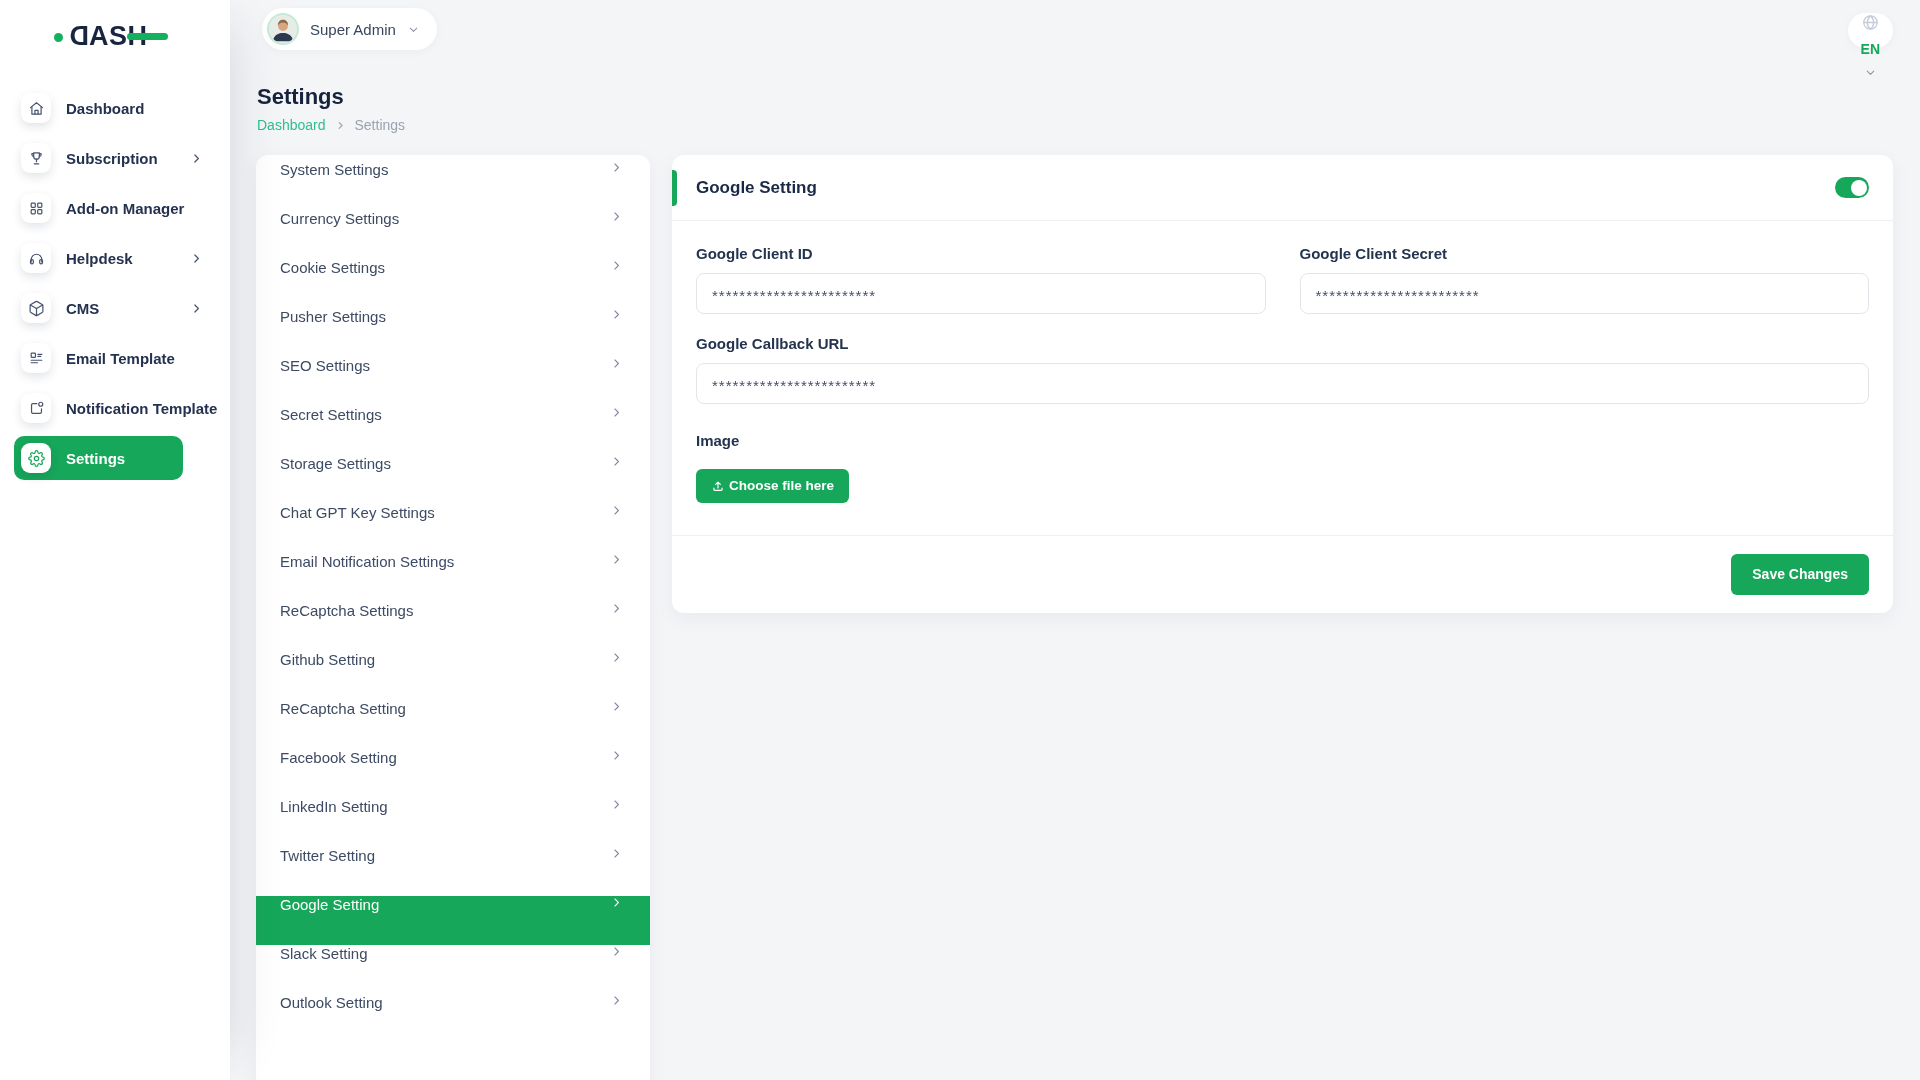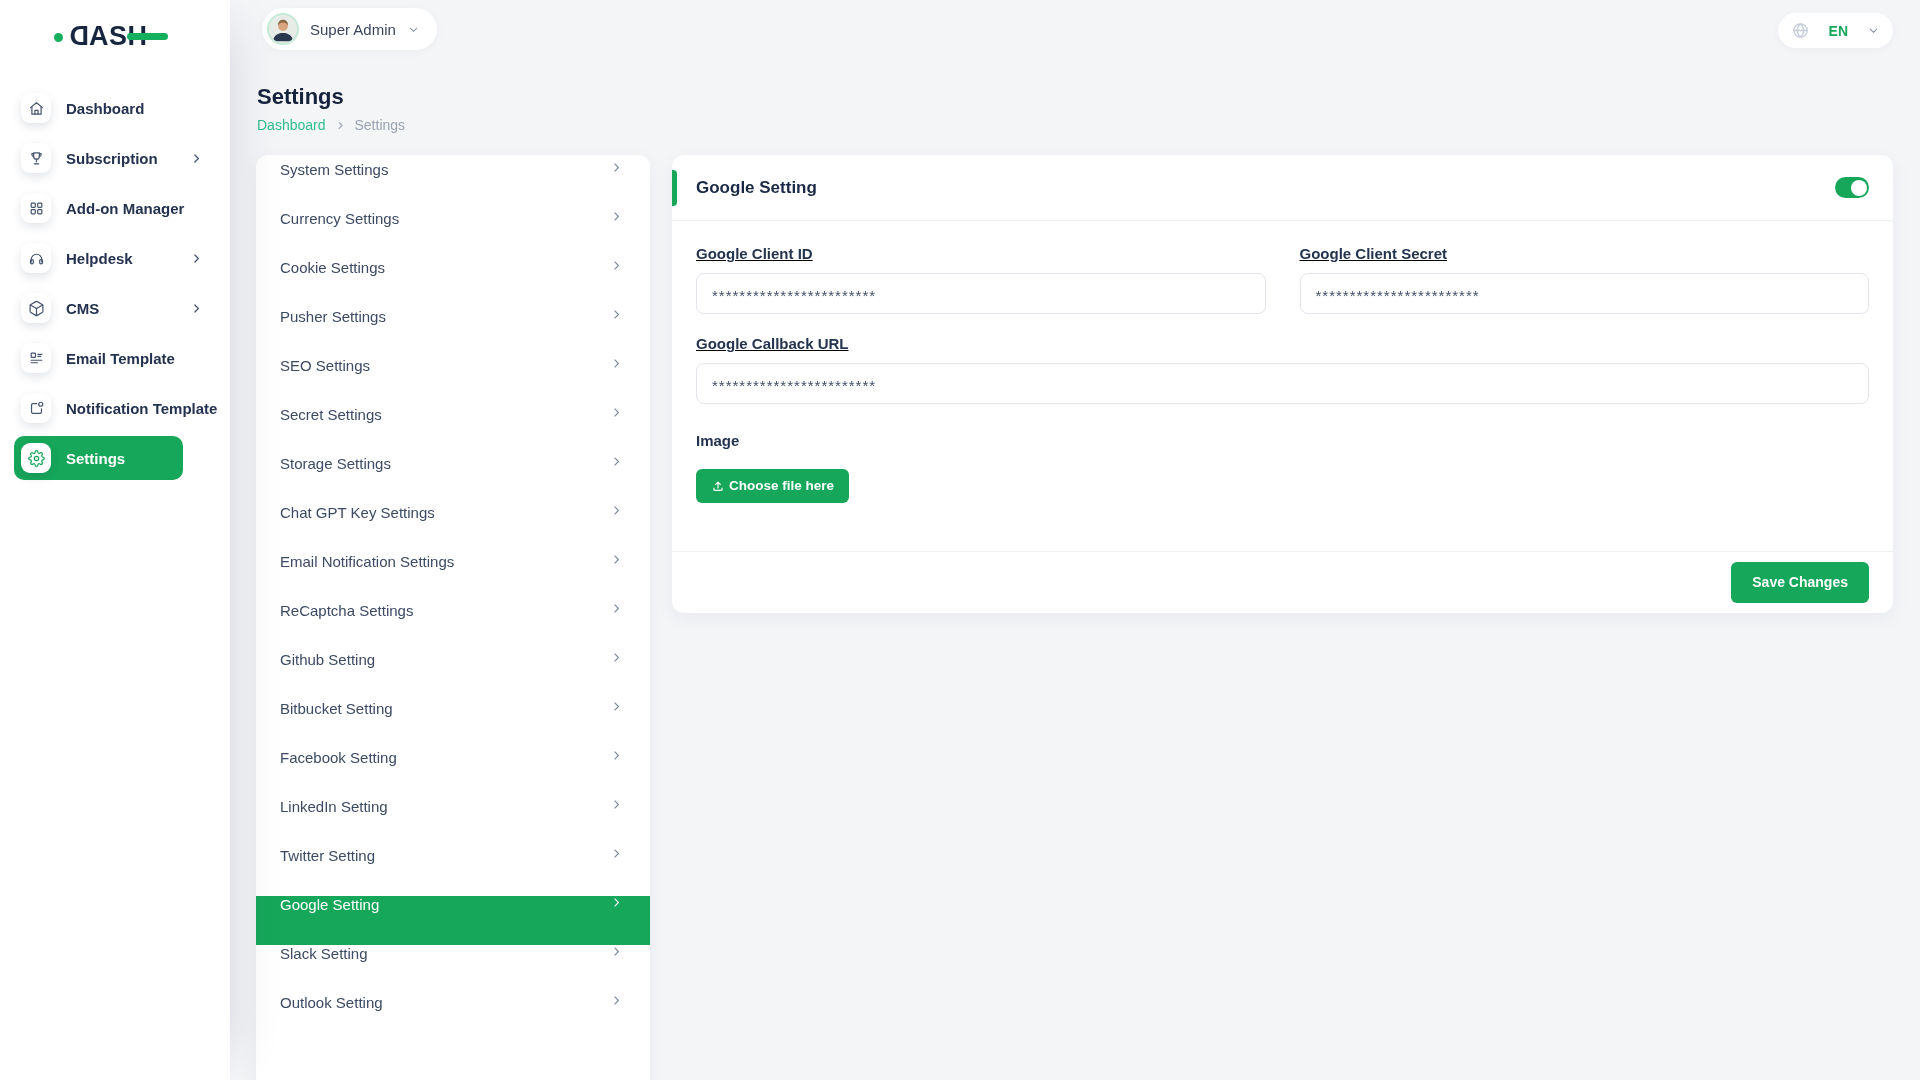--- a/index.html
+++ b/index.html
@@ -52,22 +52,22 @@
     box-shadow:0 2px 10px rgba(30,45,80,.04); cursor:pointer; z-index:4;
   }
   .avatar { width:32px; height:32px; border-radius:50%; border:2px solid #c4ead6; overflow:hidden; background:#e7ece7; }
   .avatar svg { width:100%; height:100%; }
   .user-name { font-size:15px; color:#3a465e; font-weight:400; }
   .pill-chev { color:#8a94a6; }
   .pill-chev svg { width:13px; height:13px; stroke-width:2; }
 
   .lang-pill {
     position:absolute; right:27px; top:13px; height:35px; border-radius:17.5px;
-    background:#fff; display:flex; align-items:center; gap:19px; padding:0 13px;
-    box-shadow:0 2px 10px rgba(30,45,80,.04); cursor:pointer; z-index:4;
+    background:#fff; display:flex; align-items:center; gap:9px; padding:0 13px;
+    box-shadow:0 2px 10px rgba(30,45,80,.04); cursor:pointer; z-index:4;flex-direction:column;
   }
   .globe { color:#c5ccd8; } .globe svg { width:19px; height:19px; stroke-width:1.6; }
   .lang-code { font-size:14px; font-weight:700; color:#16a75a; }
 
   
   .content { position:absolute; left:256px; top:0; width:1637px; height:1080px; }
   .page-title { position:absolute; left:1px; top:84px; margin:0; font-size:22px; font-weight:700; color:#16233c; }
   .breadcrumb { position:absolute; left:1px; top:117px; display:flex; align-items:center; gap:9px; font-size:14px; }
   .bc-link { color:#2fbe8c; text-decoration:none; cursor:pointer; }
   .bc-sep { color:#9aa3b2; display:flex; }
@@ -100,39 +100,39 @@
   .card-head {
     height:66px; border-bottom:1px solid #edf0f3; display:flex; align-items:center;
     padding:0 24px; position:relative;
   }
   .accent { position:absolute; left:0; top:15px; width:5px; height:36px; background:#16a75a; border-radius:0 4px 4px 0; }
   .card-title { margin:0; font-size:17px; font-weight:700; color:#1a2945; }
   .toggle { margin-left:auto; width:34px; height:21px; border-radius:10.5px; background:#16a75a; position:relative; cursor:pointer; }
   .toggle .knob { position:absolute; right:2.5px; top:2.5px; width:16px; height:16px; border-radius:50%; background:#fff; }
 
   .card-body { padding:24px 24px 0; }
-  .fields-grid { display:grid; grid-template-columns:1fr 1fr; column-gap:34px;text-decoration:underline; }
+  .fields-grid { display:grid; grid-template-columns:1fr 1fr; column-gap:34px; }
   .field { margin-bottom:21px; }
   .field.full { grid-column:1 / -1; }
   .field-label { display:block; font-size:15px; font-weight:600; color:#24344f; margin-bottom:11px; }
   .field-input {
     width:100%; height:41px; border:1px solid #e2e6eb; border-radius:8px;
     padding:4px 15px 0; font-family:inherit; font-size:15px; letter-spacing:1px;
     color:#44506a; outline:none; background:#fff;
   }
   .image-label { font-size:15px; font-weight:600; color:#24344f; margin-top:7px; }
   .choose-btn {
     display:inline-flex; align-items:center; gap:4px; margin-top:20px;
     background:#16a75a; color:#fff; border:none; border-radius:6px;
     padding:9px 15px 10px; font-size:13.5px; font-weight:600; font-family:inherit; cursor:pointer;
   }
   .choose-btn svg { width:14px; height:14px; stroke-width:2; }
 
   .card-foot {
-    position:absolute; left:0; right:0; bottom:0; height:62px;
+    position:absolute; left:0; right:0; bottom:0; height:78px;
     border-top:1px solid #edf0f3; display:flex; align-items:center; justify-content:flex-end;
     padding:0 24px;
   }
   .save-btn {
     background:#16a75a; color:#fff; border:none; border-radius:6px;
     padding:12px 21px 13px; font-size:14px; font-weight:600; font-family:inherit; cursor:pointer;
   }
 </style>
 </head>
 <body>
@@ -379,21 +379,21 @@
         </div>
         <div class="set-row">
           <span class="set-label">Github Setting</span>
           <span class="set-chev">
             <svg viewBox="0 0 24 24" fill="none" stroke="currentColor" stroke-width="1.7" stroke-linecap="round" stroke-linejoin="round">
               <polyline points="9 5.5 15.5 12 9 18.5"></polyline>
             </svg>
           </span>
         </div>
         <div class="set-row">
-          <span class="set-label">Bitbucket Setting</span>
+          <span class="set-label">ReCaptcha Setting</span>
           <span class="set-chev">
             <svg viewBox="0 0 24 24" fill="none" stroke="currentColor" stroke-width="1.7" stroke-linecap="round" stroke-linejoin="round">
               <polyline points="9 5.5 15.5 12 9 18.5"></polyline>
             </svg>
           </span>
         </div>
         <div class="set-row">
           <span class="set-label">Facebook Setting</span>
           <span class="set-chev">
             <svg viewBox="0 0 24 24" fill="none" stroke="currentColor" stroke-width="1.7" stroke-linecap="round" stroke-linejoin="round">

